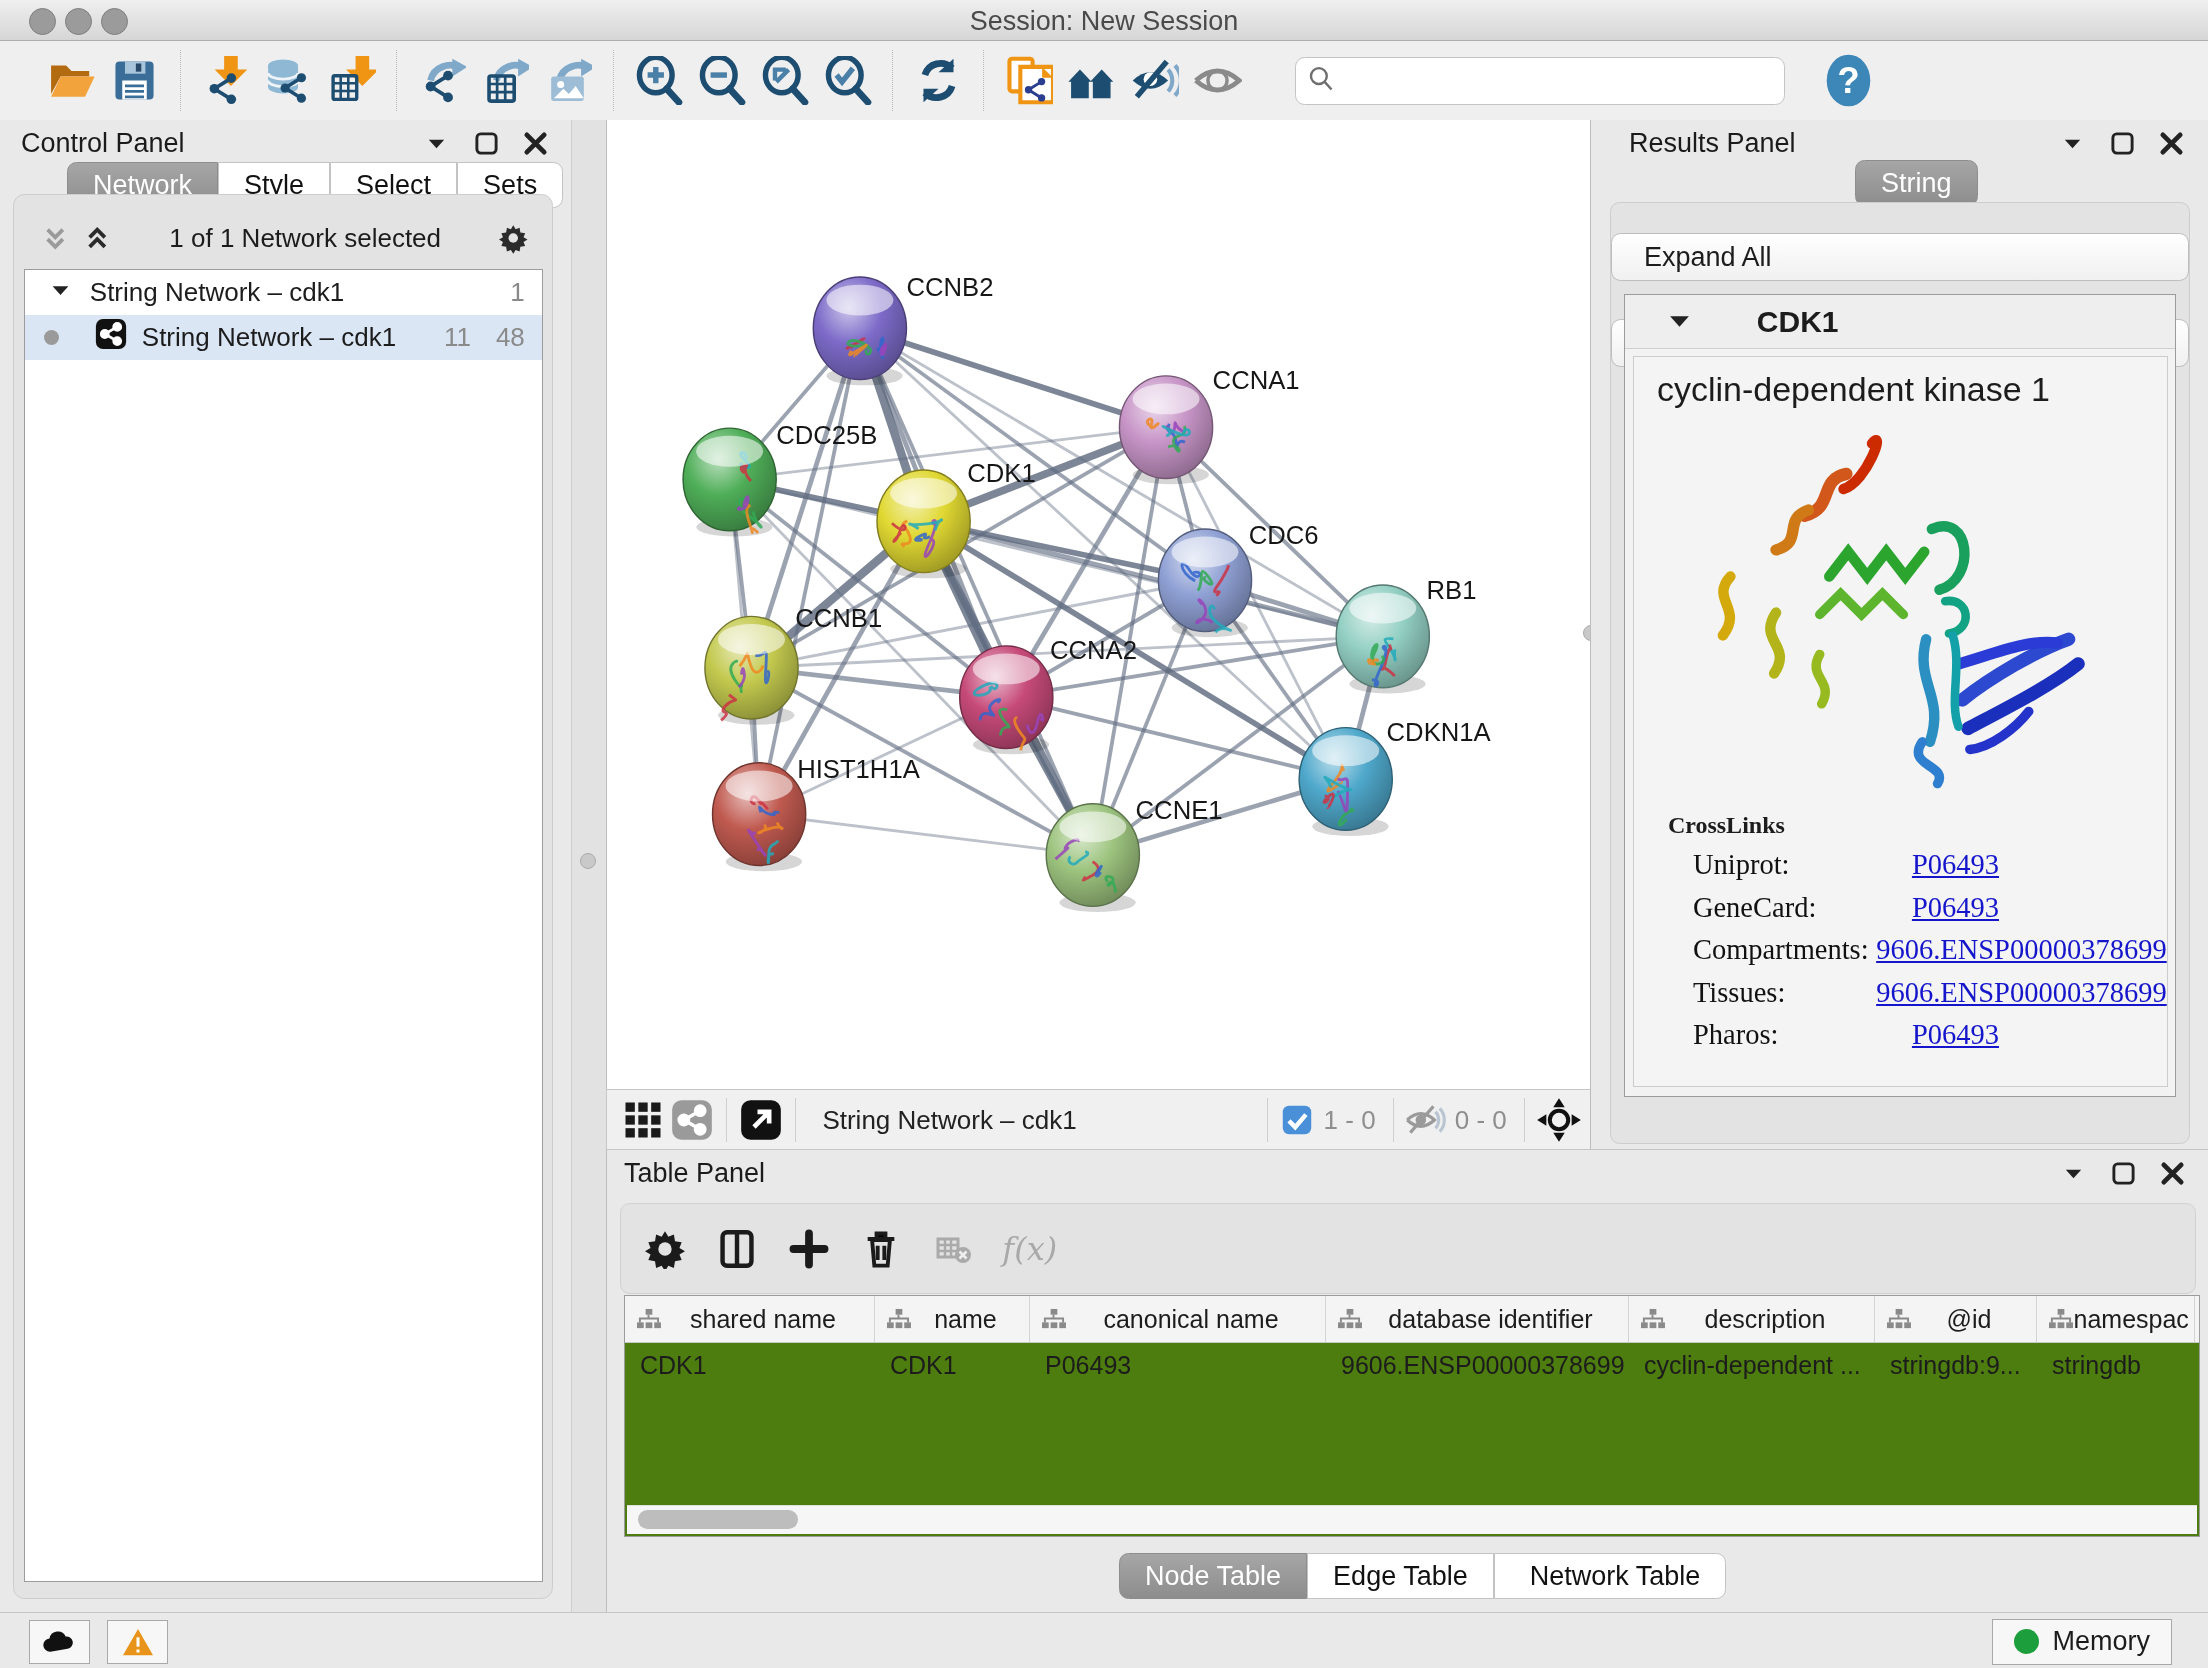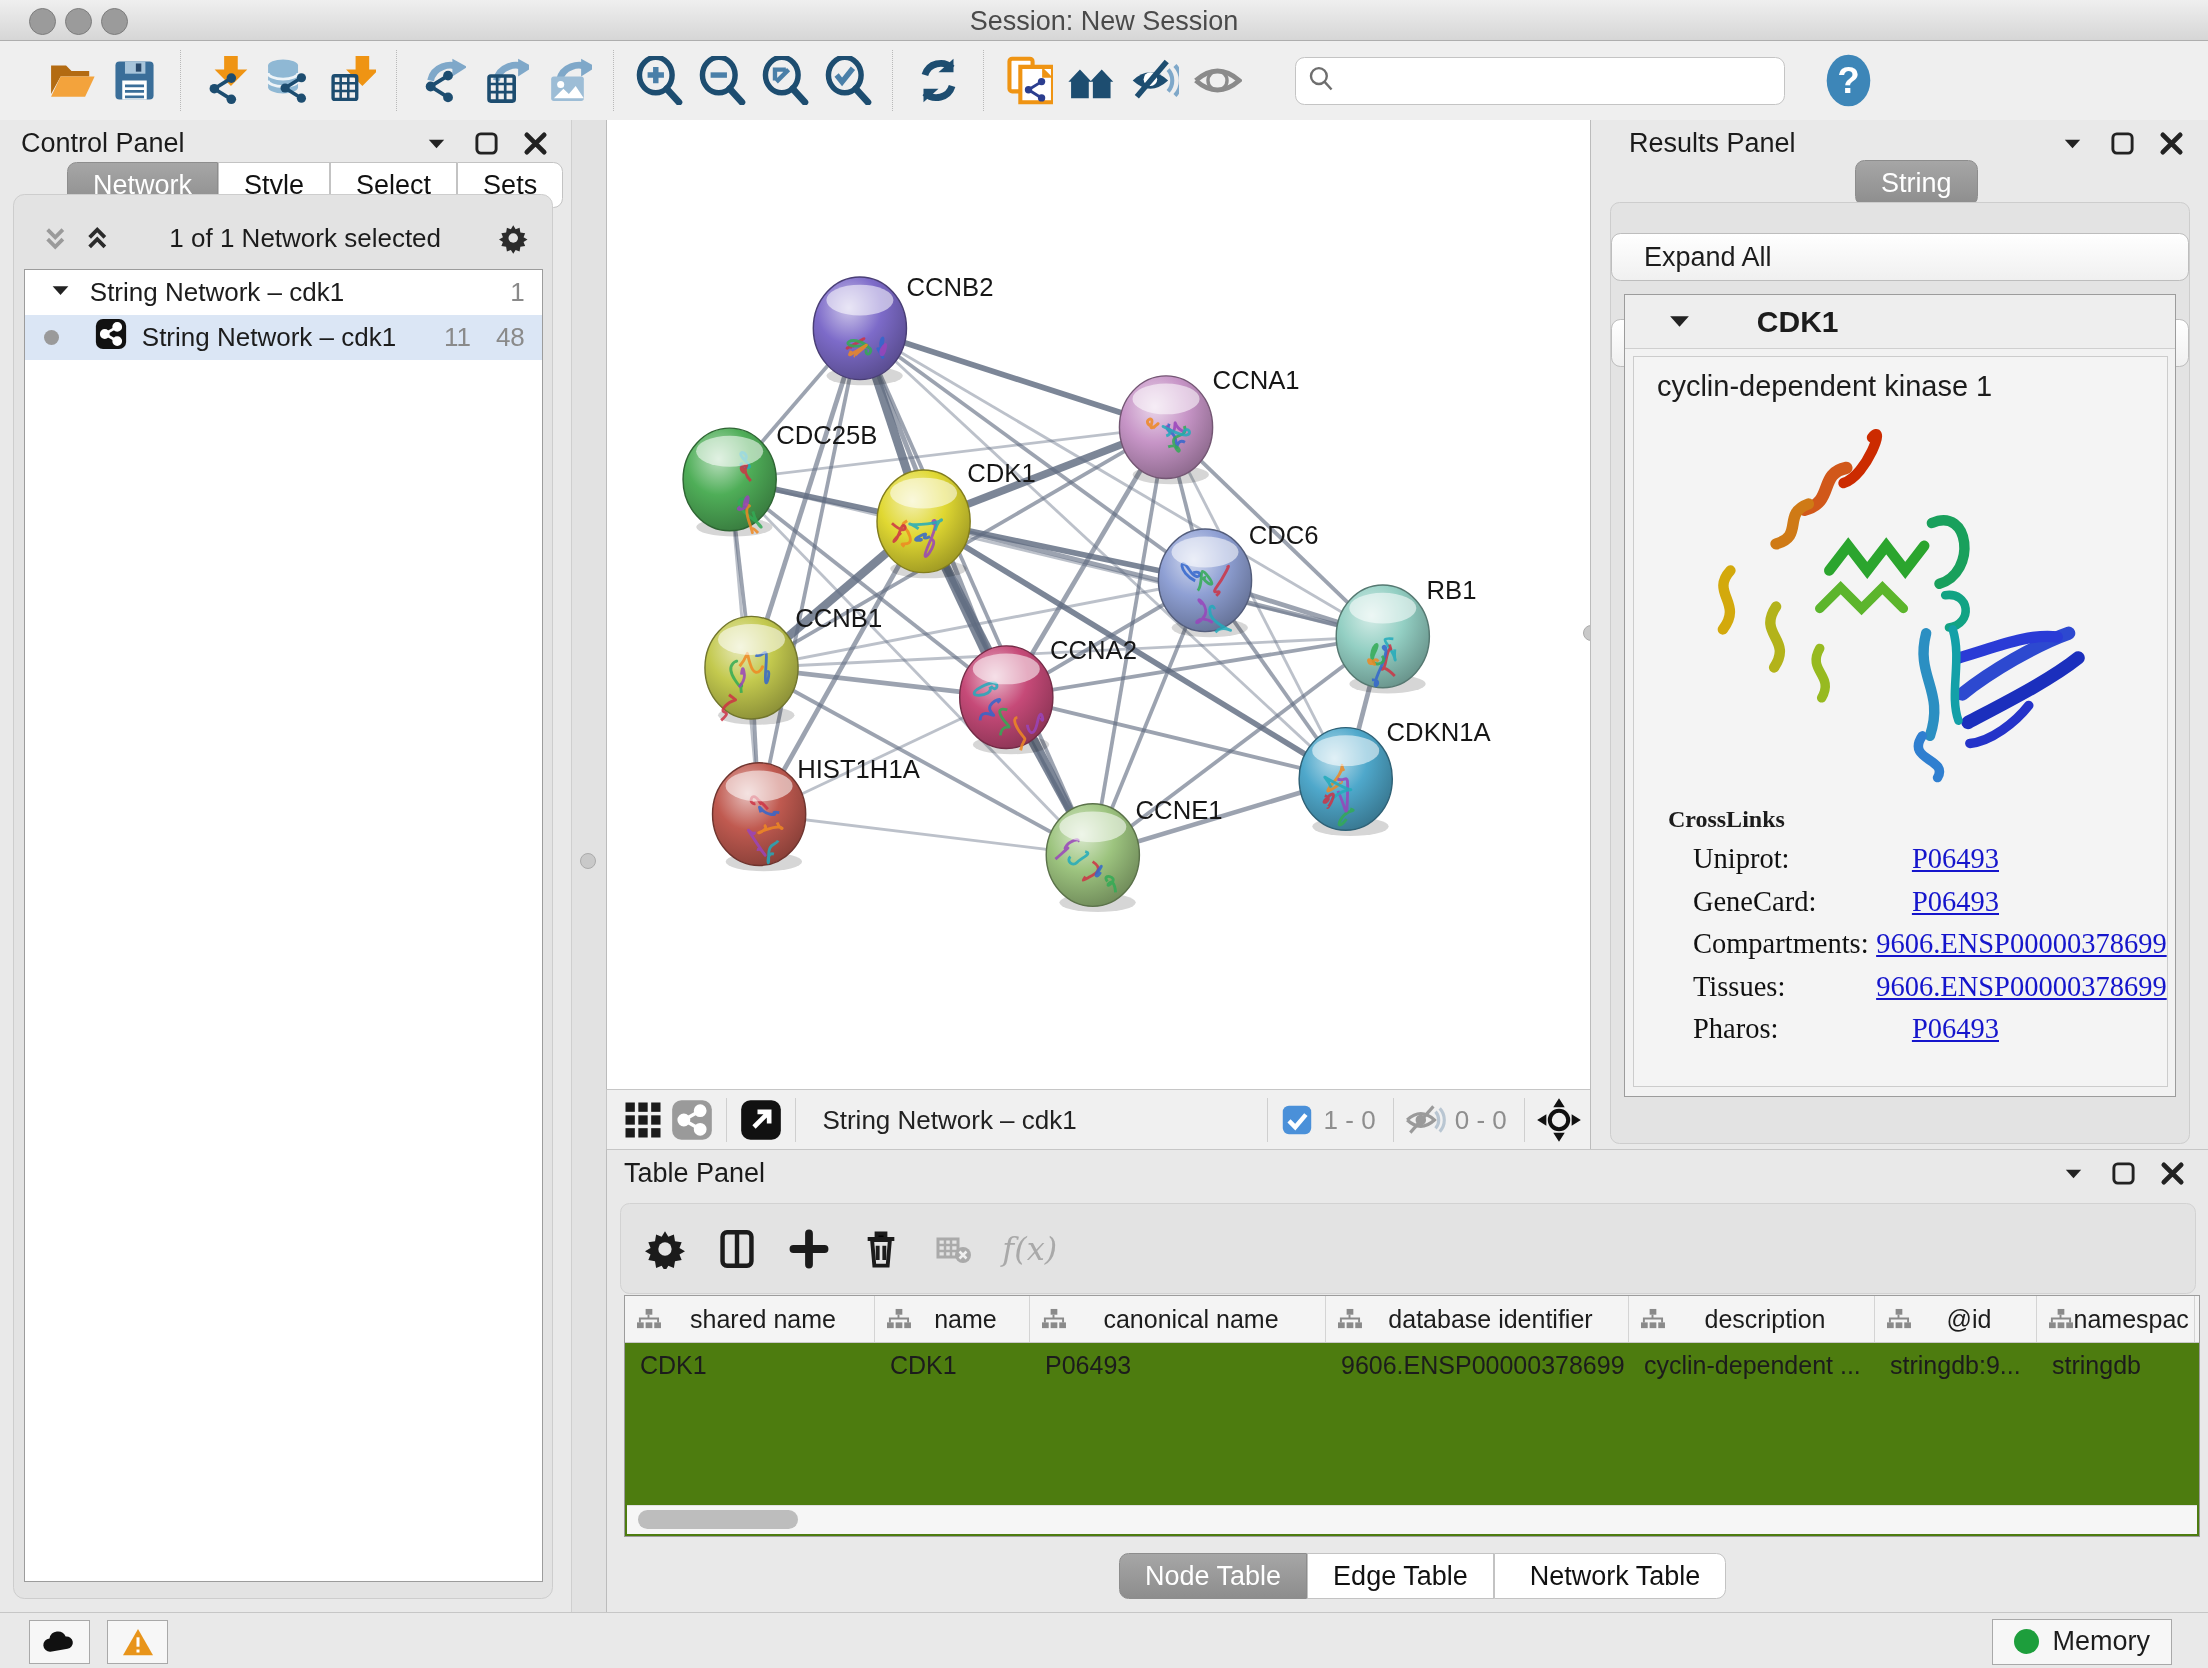--- a/index.html
+++ b/index.html
@@ -48,21 +48,21 @@
   
   .rpanel{position:absolute;left:1590px;top:120px;width:618px;height:1029px;background:#e9e9e9;border-left:1px solid #bcbcbc;}
   .rp-tab{position:absolute;left:264px;top:40px;}
   .rp-box{position:absolute;left:19px;top:82px;width:578px;height:940px;background:#e3e3e3;border:1px solid #cdcdcd;border-radius:9.5px;}
   .rp-buttons{position:absolute;left:0;top:30px;width:100%;display:flex;justify-content:center;gap:38px;flex-direction:column;}
   .rbtn{height:46px;padding:0 32px;background:linear-gradient(#ffffff,#f0f0f0);border:1px solid #bdbdbd;border-radius:9.5px;font-size:27px;display:flex;align-items:center;cursor:pointer;}
   .card{position:absolute;left:13.3px;top:91px;width:550px;height:801px;background:#f2f2f2;border:1.9px solid #9c9c9c;}
   .card-head{height:53px;display:flex;align-items:center;border-bottom:1px solid #cfcfcf;background:#eeeeee;}
   .card-head .nm{font-size:30px;font-weight:bold;margin-left:63px;}
   .card-inner{position:absolute;left:7.6px;top:61px;right:7.6px;bottom:9.5px;background:#f4f4f4;border:1px solid #cccccc;}
-  .card-desc{font-size:29px;padding:13.3px 0 0 23px;}
+  .card-desc{font-size:34px;padding:13.3px 0 0 23px;}
   .protein{display:block;margin:5.7px auto 0 auto;}
   .xl-title{font-family:"Liberation Serif",serif;font-weight:bold;font-size:24px;padding:17px 0 0 34px;}
   .xl-row{display:flex;font-family:"Liberation Serif",serif;font-size:28.5px;padding:10.5px 0 0 59px;}
   .xl-row .k{width:219px;color:#111;}
   .xl-row .v{color:#1515cc;text-decoration:underline;cursor:pointer;}
   
   .tpanel{position:absolute;left:606px;top:1149px;width:1603px;height:463px;background:#e9e9e9;border-left:1px solid #bcbcbc;border-top:1px solid #c6c6c6;}
   .tp-toolbar{position:absolute;left:13.3px;top:53px;width:1576px;height:91px;background:#e3e3e3;border:1px solid #d2d2d2;border-radius:9.5px;display:flex;align-items:center;gap:26px;padding-left:21px;box-sizing:border-box;}
   .ticon{width:46px;height:46px;display:flex;align-items:center;justify-content:center;cursor:pointer;}
   .fx{font-family:"DejaVu Serif",serif;font-style:italic;font-size:32px;color:#a9a9a9;}

